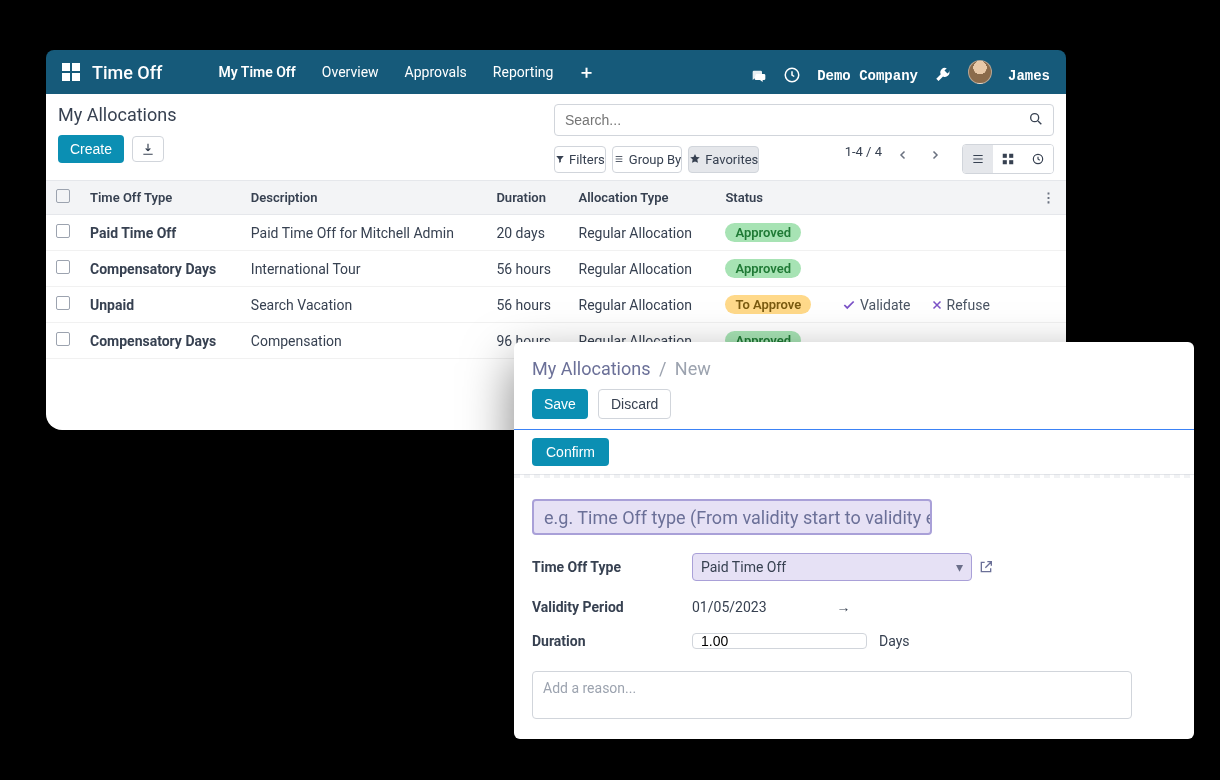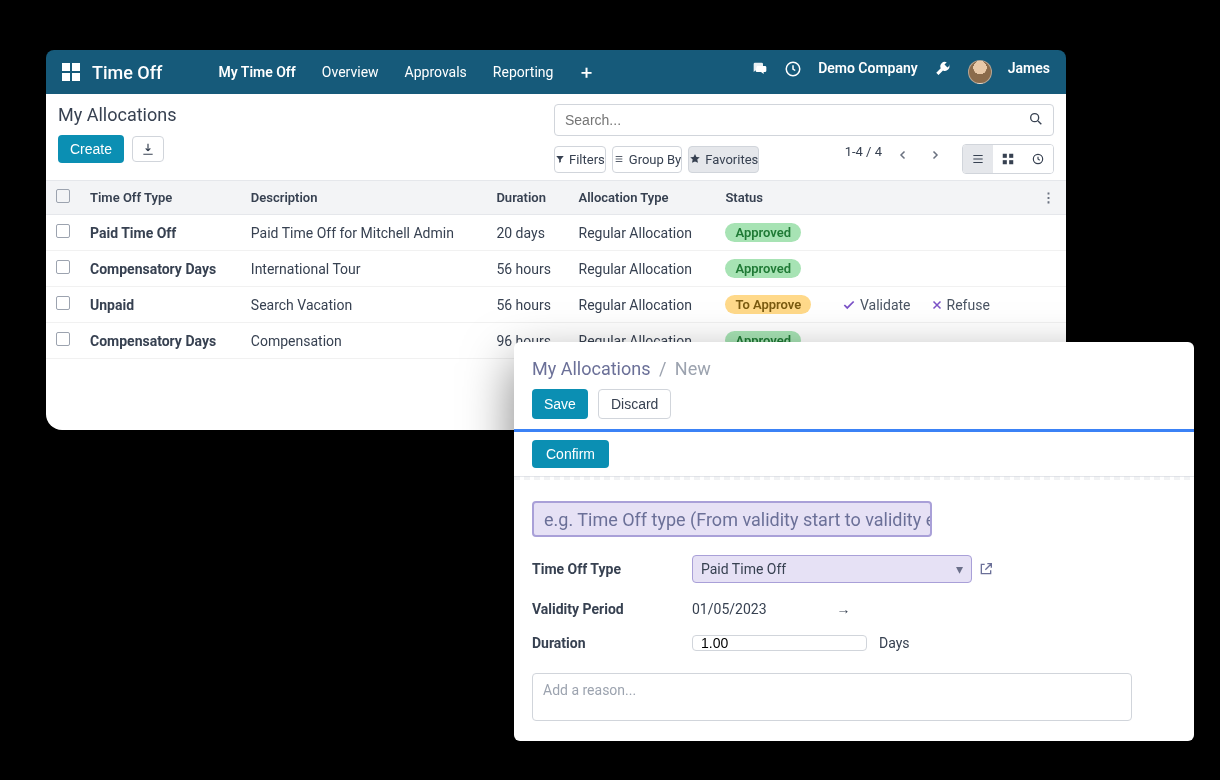--- a/index.html
+++ b/index.html
@@ -10,21 +10,21 @@
 
   
   .topbar { height: 44px; background: #165a7a; display: flex; align-items: center; padding: 0 16px; color: #fff; border-radius: 8px 8px 0 0; }
   .apps-icon { width: 18px; height: 18px; display: grid; grid-template-columns: 1fr 1fr; grid-template-rows: 1fr 1fr; gap: 2px; }
   .apps-icon span { background: #fff; }
   .app-title { font-size: 18px; font-weight: 500; margin-left: 12px; }
   .nav { display: flex; gap: 26px; margin-left: 56px; }
   .nav a { color: #fff; text-decoration: none; font-size: 14px; }
   .nav a.sel { font-weight: 600; }
   .plus-icon { color: #fff; font-size: 18px; font-weight: 700; margin-left: 24px; }
-  .top-right { margin-left: auto; display: flex; align-items: flex-start; gap: 16px; }
+  .top-right { margin-left: auto; display: flex; align-items: flex-end; gap: 16px; font-family: Liberation Mono, monospace; }
   .chat-icon, .clock-icon, .wrench-icon { color: #fff; display: inline-flex; align-items: center; }
   .company { color: #fff; font-weight: 600; }
   .avatar { width: 24px; height: 24px; border-radius: 50%; background: radial-gradient(circle at 50% 30%, #e9c9a8 35%, #8b6b4b 36%); border: 1px solid rgba(255,255,255,.4); }
   .username { color: #fff; font-weight: 600; }
 
   
   .ctrlrow { padding: 10px 12px 6px; display: flex; align-items: flex-start; gap: 16px; }
   .leftctrl { flex: 0 0 auto; }
   .page-title { font-size: 18px; color: #374151; margin-bottom: 10px; }
   .create-row { display: flex; gap: 8px; align-items: center; }
@@ -57,21 +57,21 @@
   .kebab { color: #6b7280; font-weight: 700; letter-spacing: 1px; }
 
   
   .win2 { position: absolute; left: 514px; top: 342px; width: 680px; background: #fff; border-radius: 6px; box-shadow: 0 20px 50px rgba(0,0,0,.5); padding-bottom: 20px; }
   .bc { padding: 16px 18px 10px; font-size: 18px; }
   .bc-root { color: #6b7098; }
   .bc-sep  { color: #9ca3af; padding: 0 4px; }
   .bc-leaf { color: #9ca3af; }
   .save-row { padding: 0 18px 10px; display: flex; gap: 10px; }
   .btn-outline { background: #fff; color: #374151; border: 1px solid #d1d5db; border-radius: 4px; padding: 6px 12px; font-size: 14px; cursor: pointer; }
-  .status-strip { border-top: 3px solid #3b82f6; border-bottom: 1px solid #e5e7eb; padding: 8px 18px; background: #fff; position: relative; }
+  .status-strip { border-top: 1px solid #3b82f6; border-bottom: 1px solid #e5e7eb; padding: 8px 18px; background: #fff; position: relative; }
   .status-strip::after { content: ""; position: absolute; left: 0; right: 0; bottom: -4px; height: 4px; background: repeating-linear-gradient(90deg,#d1d5db 0 6px,transparent 6px 10px); opacity: .3; }
   .confirm-btn { background: #0b8fb3; color: #fff; border: none; border-radius: 4px; padding: 6px 14px; font-size: 14px; cursor: pointer; }
 
   .formbody { padding: 24px 18px 0; }
   .bigfield { width: 400px; height: 36px; border: 2px solid #a9a0d8; background: #e6e1f5; border-radius: 4px; padding: 0 10px; font-size: 18px; color: #6b7098; display: flex; align-items: center; overflow: hidden; white-space: nowrap; }
   .frow { display: flex; align-items: center; margin-top: 18px; }
   .flabel { width: 160px; font-weight: 700; font-size: 14px; }
   .selectbox { width: 280px; height: 28px; border: 1px solid #a9a0d8; background: #e6e1f5; border-radius: 4px; display: flex; align-items: center; padding: 0 8px; font-size: 14px; position: relative; }
   .selectbox .caret { margin-left: auto; color: #6b6f8a; }
   .ext-icon { color: #6b7098; margin-left: 6px; cursor: pointer; }

